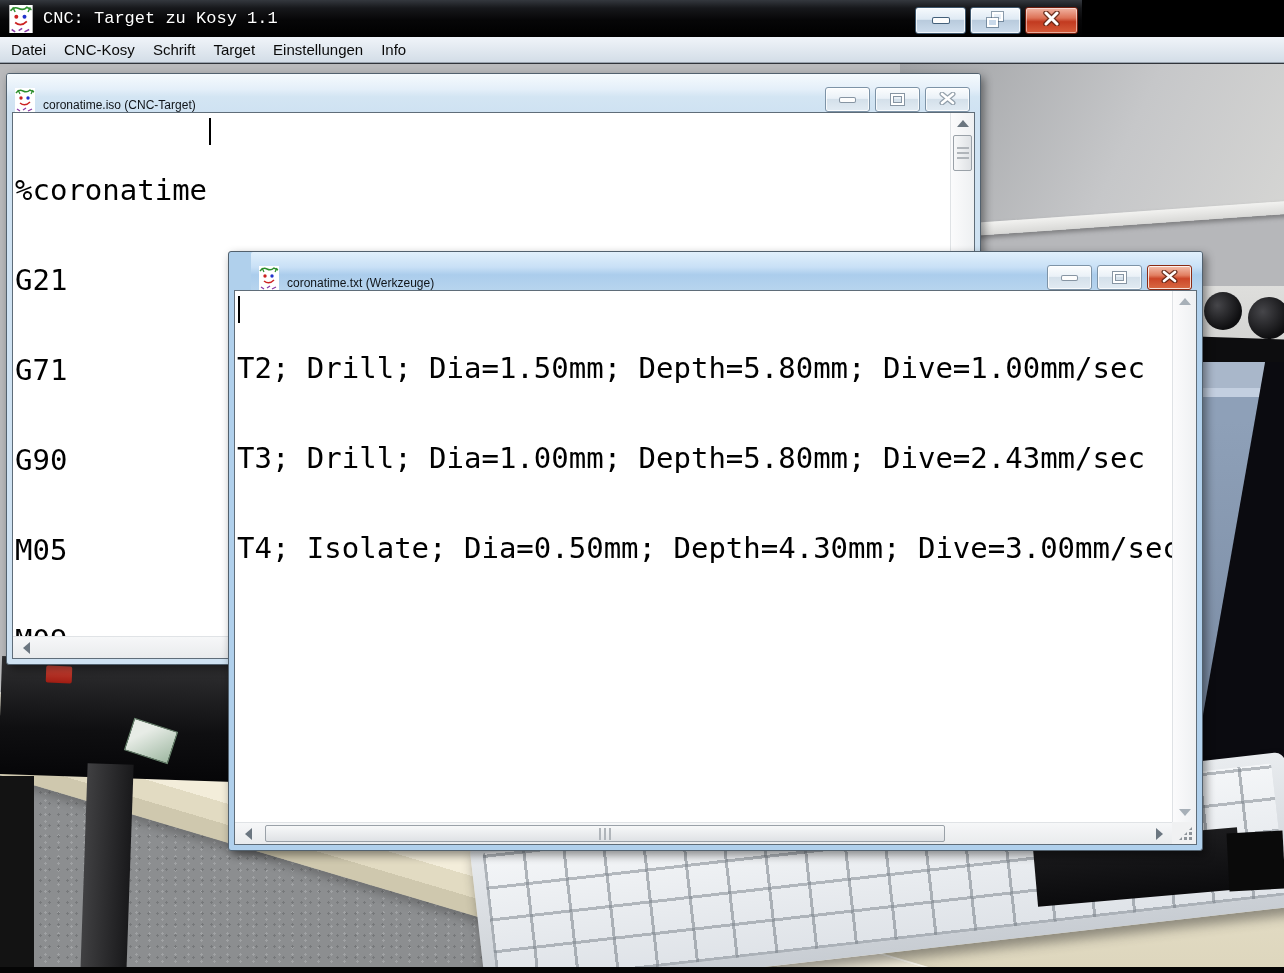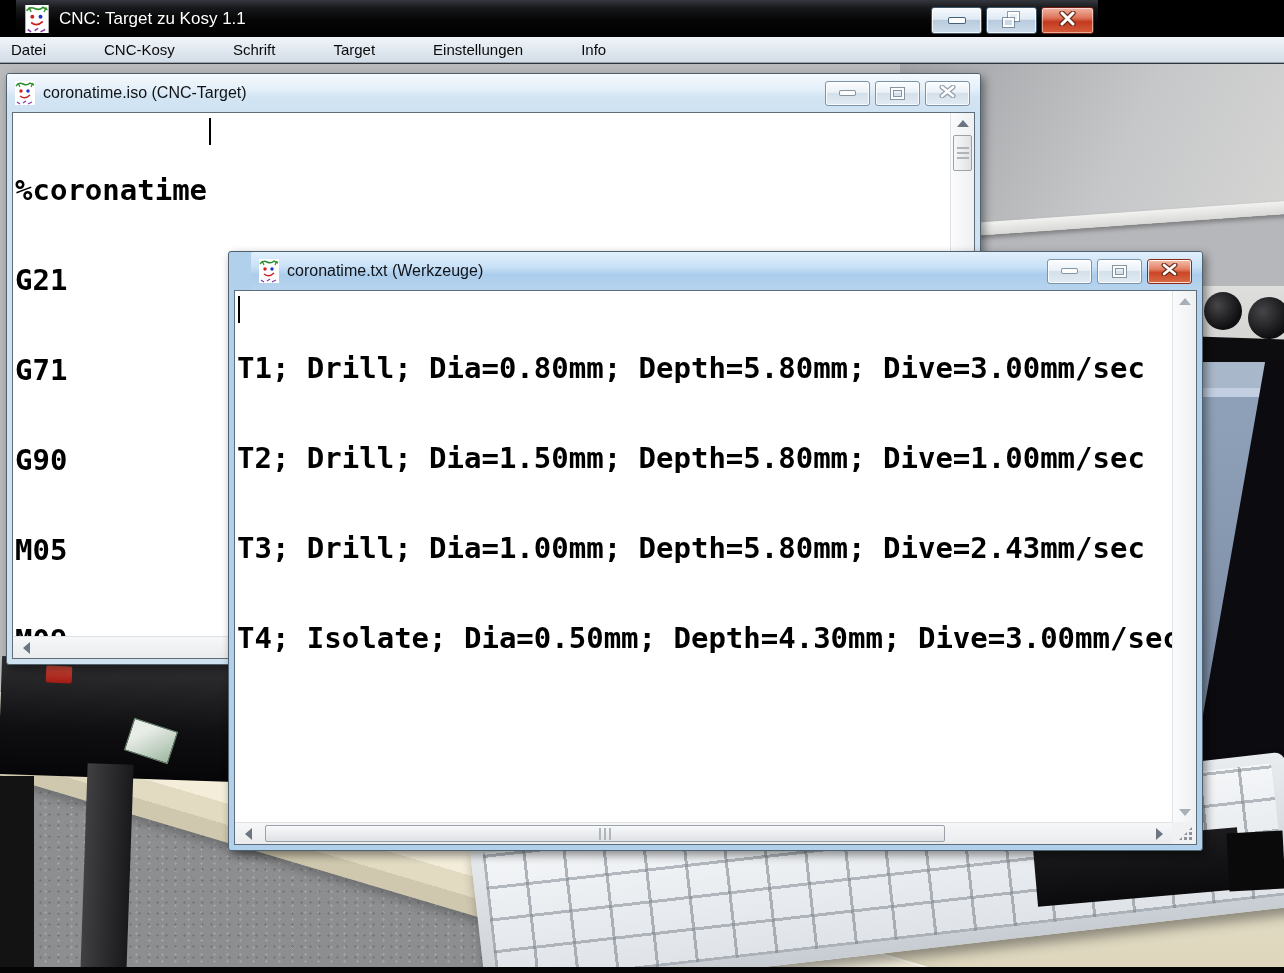--- a/index.html
+++ b/index.html
@@ -1,23 +1,23 @@
 <!DOCTYPE html>
 <html><head>
 <meta charset="utf-8">
 <style>
   * { margin:0; padding:0; box-sizing:border-box; }
   html,body { width:1284px; height:973px; }
   body { position:relative; background:#000; overflow:hidden;
          font-family:"Liberation Sans", sans-serif; }
 
   
-  .titlebar-main { position:absolute; left:16px; top:0; width:1082px; height:37px;
+  .titlebar-main { position:absolute; left:0; top:0; width:1082px; height:37px;
     background:linear-gradient(180deg,#34383e 0%,#17181b 22%,#060607 55%,#000 100%);
-    display:flex; align-items:center; padding-left:9px; }
+    display:flex; align-items:center; padding-left:9px;font-family:Liberation Mono, monospace; }
   .app-title { color:#fff; font-size:17px; margin-left:10px; text-shadow:0 1px 2px #000; }
   .main-buttons { position:absolute; right:4px; top:7px; display:flex; gap:4px; }
   .btn { position:relative; height:27px; border-radius:3px;
          display:flex; align-items:center; justify-content:center; cursor:default; }
   .btn.std { width:51px; border:1px solid #3e576d;
     background:linear-gradient(180deg,#f6fafd 0%,#dfeaf4 45%,#b9cbdd 50%,#ccdcec 100%);
     box-shadow:inset 0 0 0 1px rgba(255,255,255,.75); }
   .btn.close-main { width:53px; border:1px solid #6e1d0e;
     background:linear-gradient(180deg,#f2b5a4 0%,#dd7257 40%,#c23a20 55%,#d65c3a 100%);
     box-shadow:inset 0 0 0 1px rgba(255,255,255,.5); }
@@ -26,21 +26,21 @@
   .restore-icon { position:relative; width:22px; height:21px; }
   .r-back  { position:absolute; left:7px; top:2px; width:11px; height:9px;
              border:2px solid #fff; box-shadow:0 0 0 1px rgba(60,85,110,.55); }
   .r-front { position:absolute; left:2px; top:8px; width:11px; height:9px;
              border:2px solid #fff; background:#c9d9ea;
              box-shadow:0 0 0 1px rgba(60,85,110,.55); }
 
   
   .menubar { position:absolute; left:0; top:37px; width:1284px; height:26px;
     background:linear-gradient(180deg,#f0f4f9,#d3dde7); border-bottom:1px solid #98a2ad;
-    display:flex; align-items:flex-end; padding-left:2px;gap:40px; }
+    display:flex; align-items:flex-end; padding-left:2px; }
   .menu-item { padding:0 9px; font-size:15px; color:#0a0a0a; height:100%;
                display:flex; align-items:center; }
 
   
   .client { position:absolute; left:0; top:63px; width:1284px; height:910px;
             overflow:hidden; border-top:1px solid #30343a; background:#b9babc; }
   .photo { position:absolute; left:0; top:0; width:1284px; height:910px; }
   .photo div { position:absolute; }
   .wall-sheen { left:900px; top:0; width:384px; height:430px;
     background:linear-gradient(115deg,#9fa1a4 0%,#c6c7c9 45%,#d6d6d4 80%); }
@@ -102,43 +102,43 @@
     background:linear-gradient(180deg,#1c1c1e,#0b0b0d); transform:rotate(-5deg); }
   .device-2 { left:1228px; top:768px; width:56px; height:58px;
     background:#0a0a0a; transform:rotate(-3deg); }
   .bottom-bar { left:0; top:903px; width:1284px; height:7px; background:#050505; }
 
   
   .window { position:absolute; border:1px solid #52616e; border-radius:3px;
             box-shadow:3px 4px 10px rgba(0,0,0,.45); }
   .iso-window { left:6px; top:9px; width:975px; height:592px; background:#cfe2f2; z-index:10; }
   .txt-window { left:228px; top:187px; width:975px; height:600px; background:#b0d0ec; z-index:20; }
-  .child-titlebar { height:38px; display:flex; align-items:center; padding:0 8px;
-    font-size:16px; color:#101418; border-radius:2px 2px 0 0; }
+  .child-titlebar { height:38px; display:flex; align-items:flex-end; padding:0 8px;
+    font-size:12px; color:#101418; border-radius:2px 2px 0 0; }
   .inactive-bar { background:linear-gradient(180deg,#f5fafd 0%,#e4eff9 40%,#d3e5f3 60%,#cfe2f2 100%); }
   .active-bar   { background:linear-gradient(180deg,#e1f0fc 0%,#c8e0f6 40%,#abcdec 60%,#b7d4ee 100%);margin-left:22px; }
   .child-title { margin-left:8px; }
   .child-buttons { margin-left:auto; display:flex; gap:5px; padding-right:2px; }
   .cbtn { width:45px; height:25px; border-radius:3px; border:1px solid #7d93a7;
     display:flex; align-items:center; justify-content:center;
     background:linear-gradient(180deg,#fcfdfe 0%,#eaf1f7 45%,#d4e0ea 50%,#e2ebf3 100%);
     box-shadow:inset 0 0 0 1px rgba(255,255,255,.8); }
   .cbtn.close-active { border-color:#8a2a14;
     background:linear-gradient(180deg,#f4c0ae 0%,#e28063 40%,#cc4628 55%,#d96a44 100%); }
   .cdash { width:15px; height:4px; background:#fdfdfd; border-radius:1px;
            box-shadow:0 0 0 1px #8795a3; }
   .max-icon { width:13px; height:11px; border:2px solid #fff;
     box-shadow:0 0 0 1px #8795a3, inset 0 0 0 1px #8795a3; }
 
   .child-content { position:absolute; left:5px; right:5px; top:38px; bottom:5px;
     background:#fff; border:1px solid #5f6d79; overflow:hidden; }
   .code { position:absolute; left:2px; top:2px; right:24px; bottom:22px; overflow:hidden;
     font-family:"DejaVu Sans Mono", monospace; font-size:29px; line-height:30px;
     white-space:pre; color:#000; }
-  .code-line { white-space:pre; overflow:hidden;font-weight:bold; }
+  .code-line { white-space:pre; overflow:hidden; }
   .caret { position:absolute; width:2px; height:27px; background:#000; }
   .iso-caret { left:194px; top:3px; }
   .txt-caret { left:1px; top:3px; }
 
   
   .vscroll { position:absolute; top:0; right:0; bottom:22px; width:24px;
     background:linear-gradient(90deg,#fbfbfc,#eef0f2); border-left:1px solid #dfe2e5; }
   .hscroll { position:absolute; left:0; right:24px; bottom:0; height:22px;
     background:linear-gradient(180deg,#f6f7f8,#e9ebed); border-top:1px solid #e0e3e6; }
   .corner { position:absolute; right:0; bottom:0; width:24px; height:22px; background:#f0f1f2; }
@@ -346,21 +346,20 @@
             <svg width="17" height="13" viewBox="0 0 17 13">
               <path d="M3 2 L14 11 M14 2 L3 11" stroke="#5a2415" stroke-width="5" stroke-linecap="round" fill="none" opacity="0.85"></path>
               <path d="M3 2 L14 11 M14 2 L3 11" stroke="#ffffff" stroke-width="2.6" stroke-linecap="round" fill="none"></path>
             </svg>
           </span>
         </div>
       </div>
     </div>
     <div class="child-content">
       <div class="code">
-        <div class="code-line">T1; Drill; Dia=0.80mm; Depth=5.80mm; Dive=3.00mm/sec</div>
         <div class="code-line">T2; Drill; Dia=1.50mm; Depth=5.80mm; Dive=1.00mm/sec</div>
         <div class="code-line">T3; Drill; Dia=1.00mm; Depth=5.80mm; Dive=2.43mm/sec</div>
         <div class="code-line">T4; Isolate; Dia=0.50mm; Depth=4.30mm; Dive=3.00mm/sec</div>
         <div class="caret txt-caret"></div>
       </div>
       <div class="vscroll">
         <div class="sbtn-v" style="top:0">
           <span class="tri up dim"></span>
         </div>
         <div class="sbtn-v" style="bottom:0">

